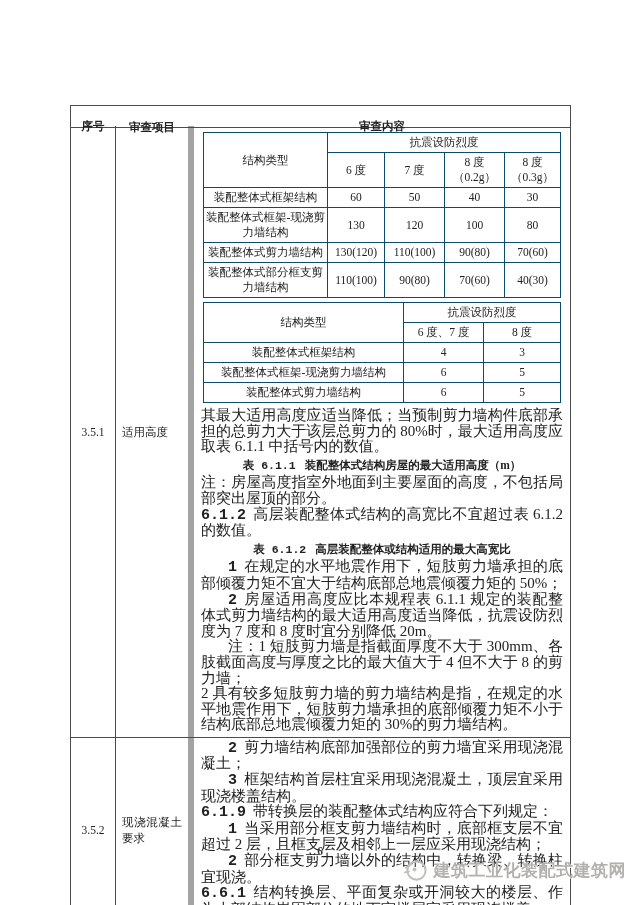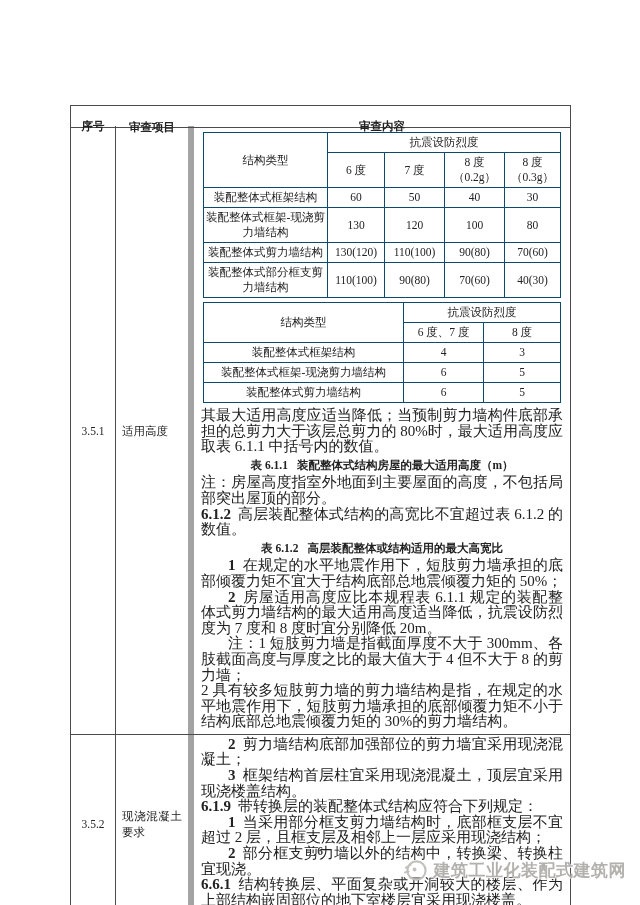--- a/index.html
+++ b/index.html
@@ -41,21 +41,21 @@
   }
   table.inner td{
     border:1px solid #0c4a6e;
     text-align:center;vertical-align:middle;
     padding:2px 2px;line-height:15px;
   }
   table.inner td.colh{white-space:pre-line;}
   
   .paras{padding:1px 7px 2px;}
   .p{margin:0;text-align:justify;line-height:15.6px;font-size:15px;}
-  .p .lead{font-weight:bold;margin-right:7px;}
+  .p .lead{font-weight:bold;margin-right:7px;font-family:Liberation Mono, monospace;}
   .p.indent{text-indent:1.8em;}
   .p.caption{text-align:center;font-weight:bold;margin:3px 0 2px;font-size:11.5px;}
   .p.caption .lead{margin-right:9px;}
   
   .page-number{
     position:absolute;left:0;right:0;top:845px;
     text-align:center;font-size:11.5px;font-weight:bold;color:#3c3c3c;
   }
   .brand-footer{
     position:absolute;right:14px;top:858px;

